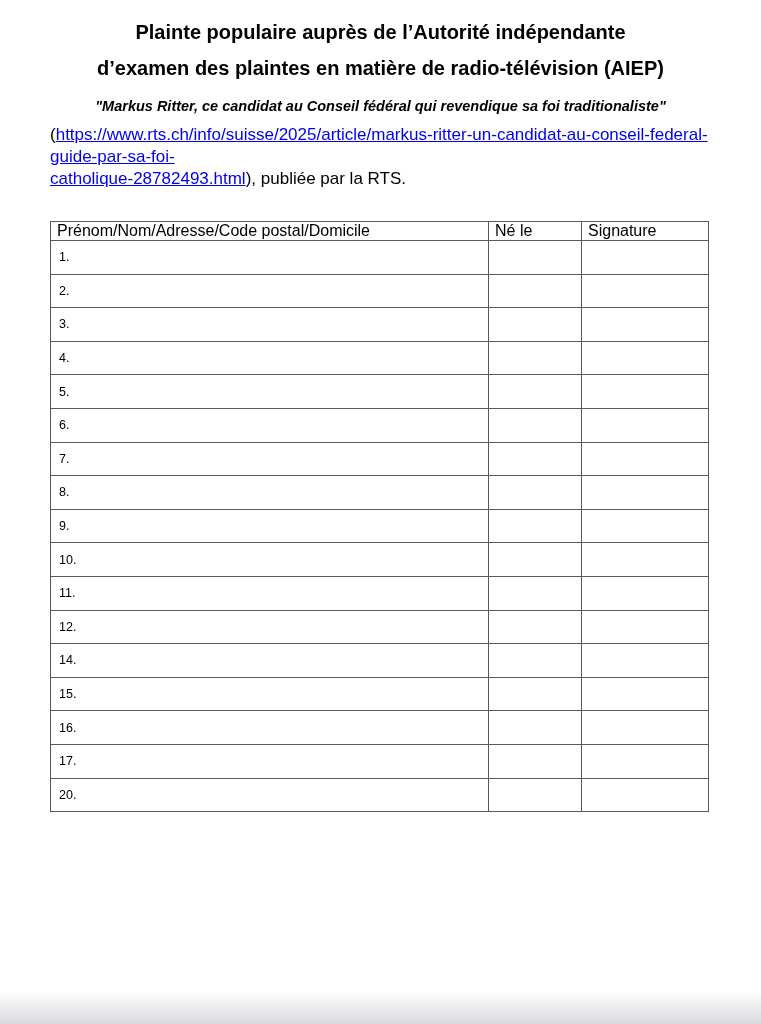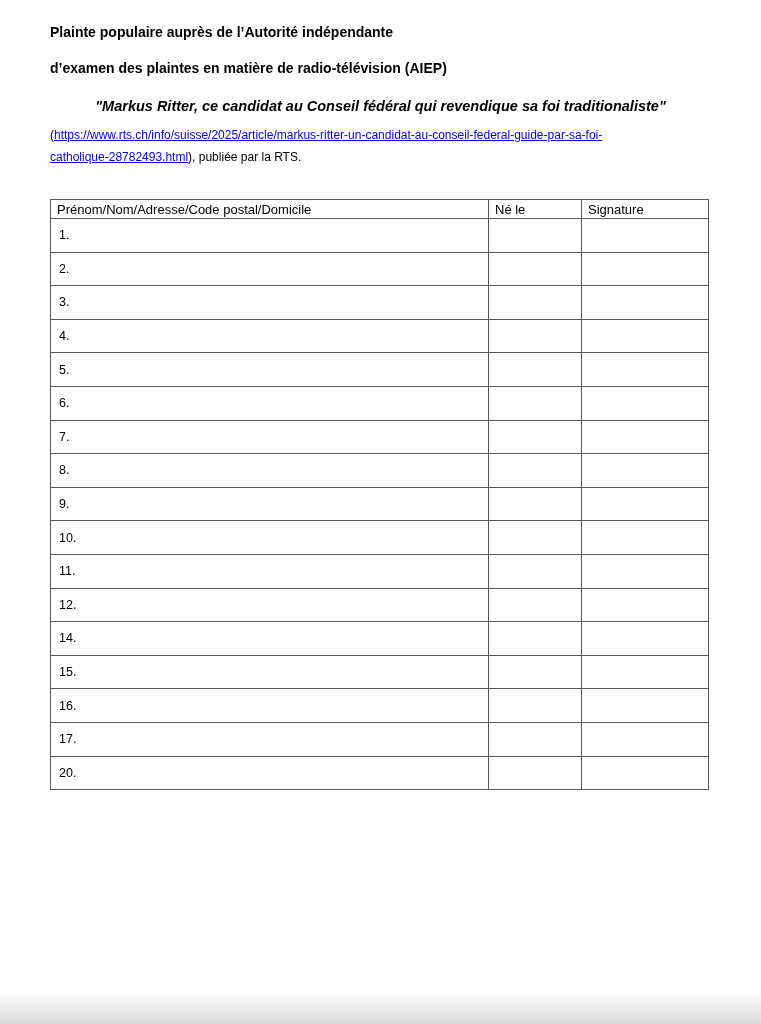--- a/index.html
+++ b/index.html
@@ -13,44 +13,44 @@
     overflow: hidden;
   }
   .page {
     position: relative;
     width: 661px;
     margin: 0 auto;
     padding: 0;
   }
   .title {
     margin: 14px 0 0 0;
-    font-size: 14px;
+    font-size: 20px;
     line-height: 36px;
     font-weight: bold;
-    text-align: left;
+    text-align: center;
     white-space: pre;
   }
   .intro {
     margin: 31px 0 0 0;
     font-size: 12.5px;
     line-height: 22.5px;
     white-space: pre;
   }
   .quote {
     margin: 9px 0 0 0;
     font-size: 14.5px;
     line-height: 22px;
     font-weight: bold;
     font-style: italic;
     text-align: center;
     white-space: nowrap;
   }
   .linkline {
     margin: 7px 0 12px 0;
-    font-size: 12px;
+    font-size: 17px;
     line-height: 22px;
   }
   .linkline a {
     color: #0000EE;
     text-decoration: underline;
     cursor: pointer;
   }
   table.sig {
     margin-top: 31px;
     border-collapse: collapse;
@@ -58,21 +58,21 @@
     width: 658px;
   }
   table.sig th, table.sig td {
     border: 1px solid #595959;
     font-weight: normal;
     text-align: left;
     overflow: hidden;
   }
   table.sig th {
     height: 18px;
-    font-size: 13px;
+    font-size: 16px;
     padding: 0 0 0 6px;
     vertical-align: middle;
   }
   table.sig td {
     height: 32.6px;
     font-size: 12.5px;
     padding: 0 0 0 8px;
     vertical-align: middle;
   }
   .bottom-fade {

